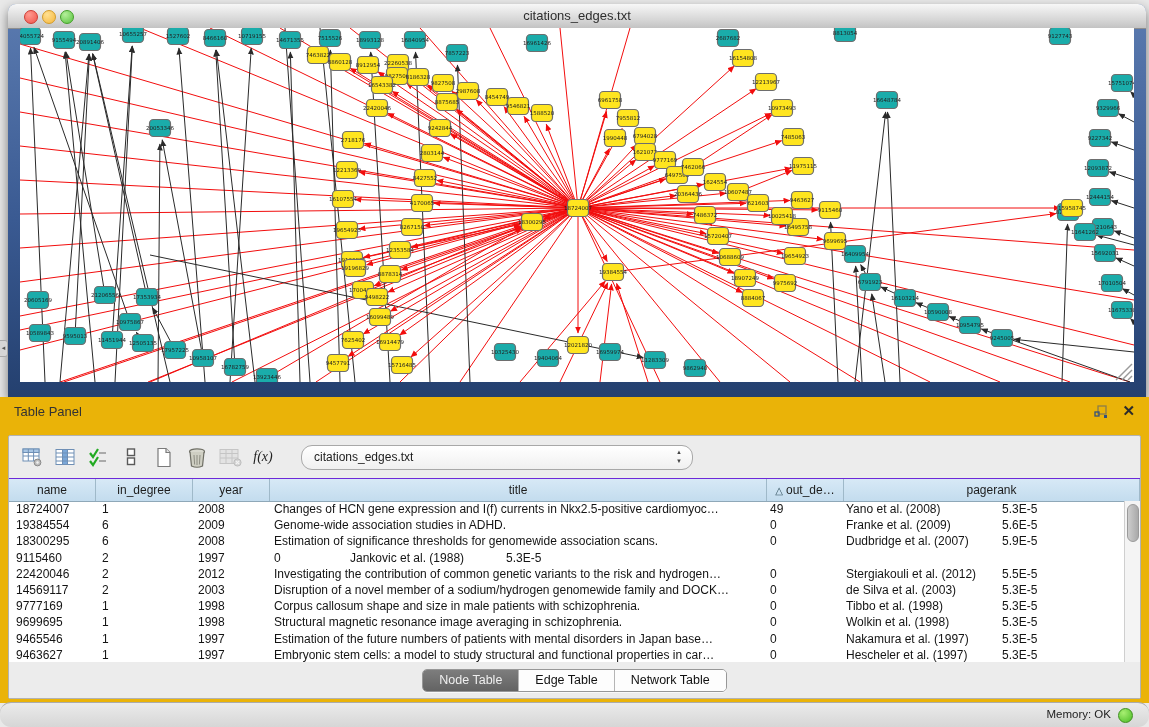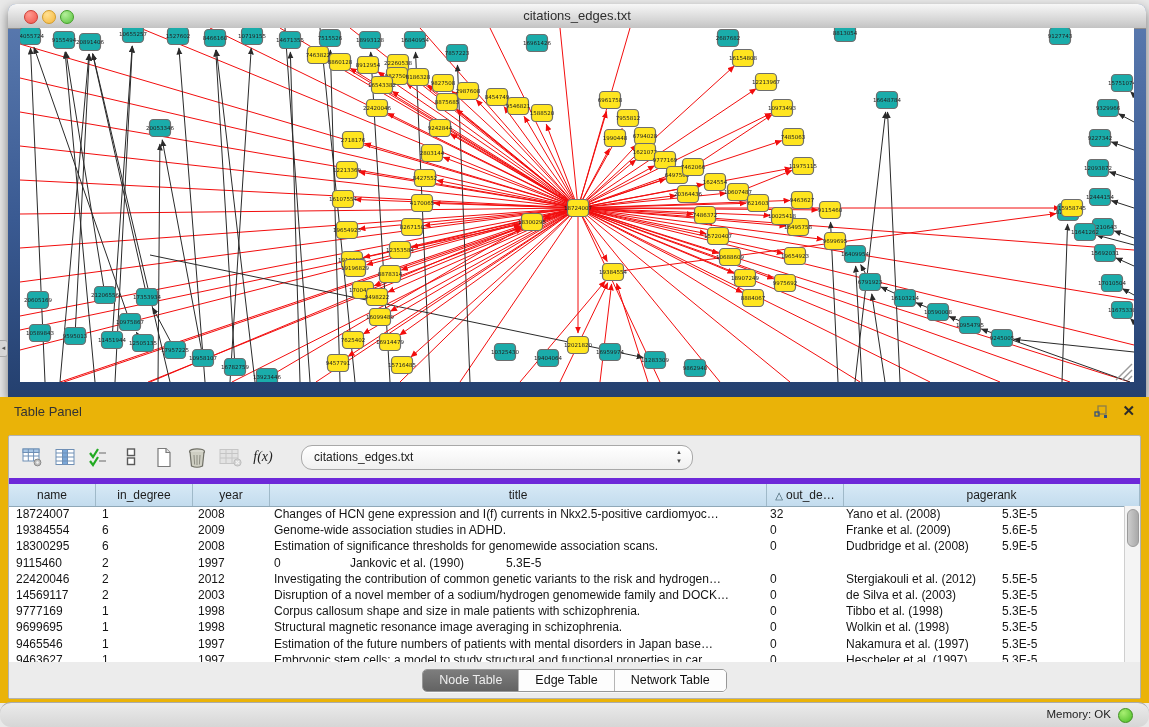--- a/index.html
+++ b/index.html
@@ -38,21 +38,21 @@
   
   .toolbar{height:42px;display:flex;align-items:center;padding-left:10px;flex:none;}
   .tb-icon{width:26px;height:24px;margin-right:7px;display:flex;align-items:center;justify-content:center;cursor:pointer;}
   .fx{font-family:"Liberation Serif",serif;font-style:italic;font-size:14px;color:#222;}
   .combo{margin-left:18px;width:390px;height:23px;border:1px solid #a8a8a8;border-radius:11px;
     background:linear-gradient(180deg,#ffffff,#f0f0f0);display:flex;align-items:center;
     font-size:12px;color:#1c1c1c;cursor:pointer;position:relative;}
   .combo-text{padding-left:12px;flex:1;}
   .combo-arrows{position:absolute;right:10px;top:2px;font-size:6px;line-height:9px;color:#444;text-align:center;}
   
-  .grid{flex:1;background:#fff;position:relative;overflow:hidden;border-top:6px solid #6d28d9;}
+  .grid{flex:1;background:#fff;position:relative;overflow:hidden;border-top:1px solid #6d28d9;}
   .grid-header{display:flex;height:22px;background:linear-gradient(180deg,#d7e9f6,#c3dcee);
     border-bottom:1px solid #8fa8b8;}
   .gh-cell{flex:none;border-right:1px solid #9fb9c9;font-size:12px;color:#1c1c1c;
     display:flex;align-items:center;justify-content:center;cursor:pointer;overflow:hidden;white-space:nowrap;}
   .gh-sort{font-size:10px;color:#33525f;margin-right:3px;}
   .grid-body{position:absolute;left:0;right:15px;top:22px;bottom:0;overflow:hidden;}
   .grow{display:flex;height:16.2px;cursor:default;}
   .gcell{flex:none;font-size:12px;color:#141414;line-height:16.2px;
     padding-left:7px;white-space:nowrap;overflow:hidden;box-sizing:border-box;}
   
@@ -619,48 +619,48 @@
           <div class="gh-cell" style="width: 118px; flex: 1 1 0%;">
             <span>pagerank</span>
           </div>
         </div>
       <div class="grid-body" id="grid-body">
           <div class="grow">
             <div class="gcell" style="width: 86px;">18724007</div>
             <div class="gcell" style="width: 96px;">1</div>
             <div class="gcell" style="width: 76px;">2008</div>
             <div class="gcell" style="width: 496px;">Changes of HCN gene expression and I(f) currents in Nkx2.5-positive cardiomyoc…</div>
-            <div class="gcell" style="width: 76px;">32</div>
+            <div class="gcell" style="width: 76px;">49</div>
             <div class="gcell" style="width: 156px;">Yano et al. (2008)</div>
             <div class="gcell" style="width: 118px; flex: 1 1 0%;">5.3E-5</div>
           </div>
           <div class="grow">
             <div class="gcell" style="width: 86px;">19384554</div>
             <div class="gcell" style="width: 96px;">6</div>
             <div class="gcell" style="width: 76px;">2009</div>
             <div class="gcell" style="width: 496px;">Genome-wide association studies in ADHD.</div>
             <div class="gcell" style="width: 76px;">0</div>
             <div class="gcell" style="width: 156px;">Franke et al. (2009)</div>
             <div class="gcell" style="width: 118px; flex: 1 1 0%;">5.6E-5</div>
           </div>
           <div class="grow">
             <div class="gcell" style="width: 86px;">18300295</div>
             <div class="gcell" style="width: 96px;">6</div>
             <div class="gcell" style="width: 76px;">2008</div>
             <div class="gcell" style="width: 496px;">Estimation of significance thresholds for genomewide association scans.</div>
             <div class="gcell" style="width: 76px;">0</div>
-            <div class="gcell" style="width: 156px;">Dudbridge et al. (2008)</div>
+            <div class="gcell" style="width: 156px;">Dudbridge et al. (2007)</div>
             <div class="gcell" style="width: 118px; flex: 1 1 0%;">5.9E-5</div>
           </div>
           <div class="grow">
             <div class="gcell" style="width: 86px;">9115460</div>
             <div class="gcell" style="width: 96px;">2</div>
             <div class="gcell" style="width: 76px;">1997</div>
             <div class="gcell" style="width: 76px;">0</div>
-            <div class="gcell" style="width: 156px;">Jankovic et al. (1990)</div>
+            <div class="gcell" style="width: 156px;">Jankovic et al. (1988)</div>
             <div class="gcell" style="width: 118px; flex: 1 1 0%;">5.3E-5</div>
           </div>
           <div class="grow">
             <div class="gcell" style="width: 86px;">22420046</div>
             <div class="gcell" style="width: 96px;">2</div>
             <div class="gcell" style="width: 76px;">2012</div>
             <div class="gcell" style="width: 496px;">Investigating the contribution of common genetic variants to the risk and hydrogen…</div>
             <div class="gcell" style="width: 76px;">0</div>
             <div class="gcell" style="width: 156px;">Stergiakouli et al. (2012)</div>
             <div class="gcell" style="width: 118px; flex: 1 1 0%;">5.5E-5</div>

